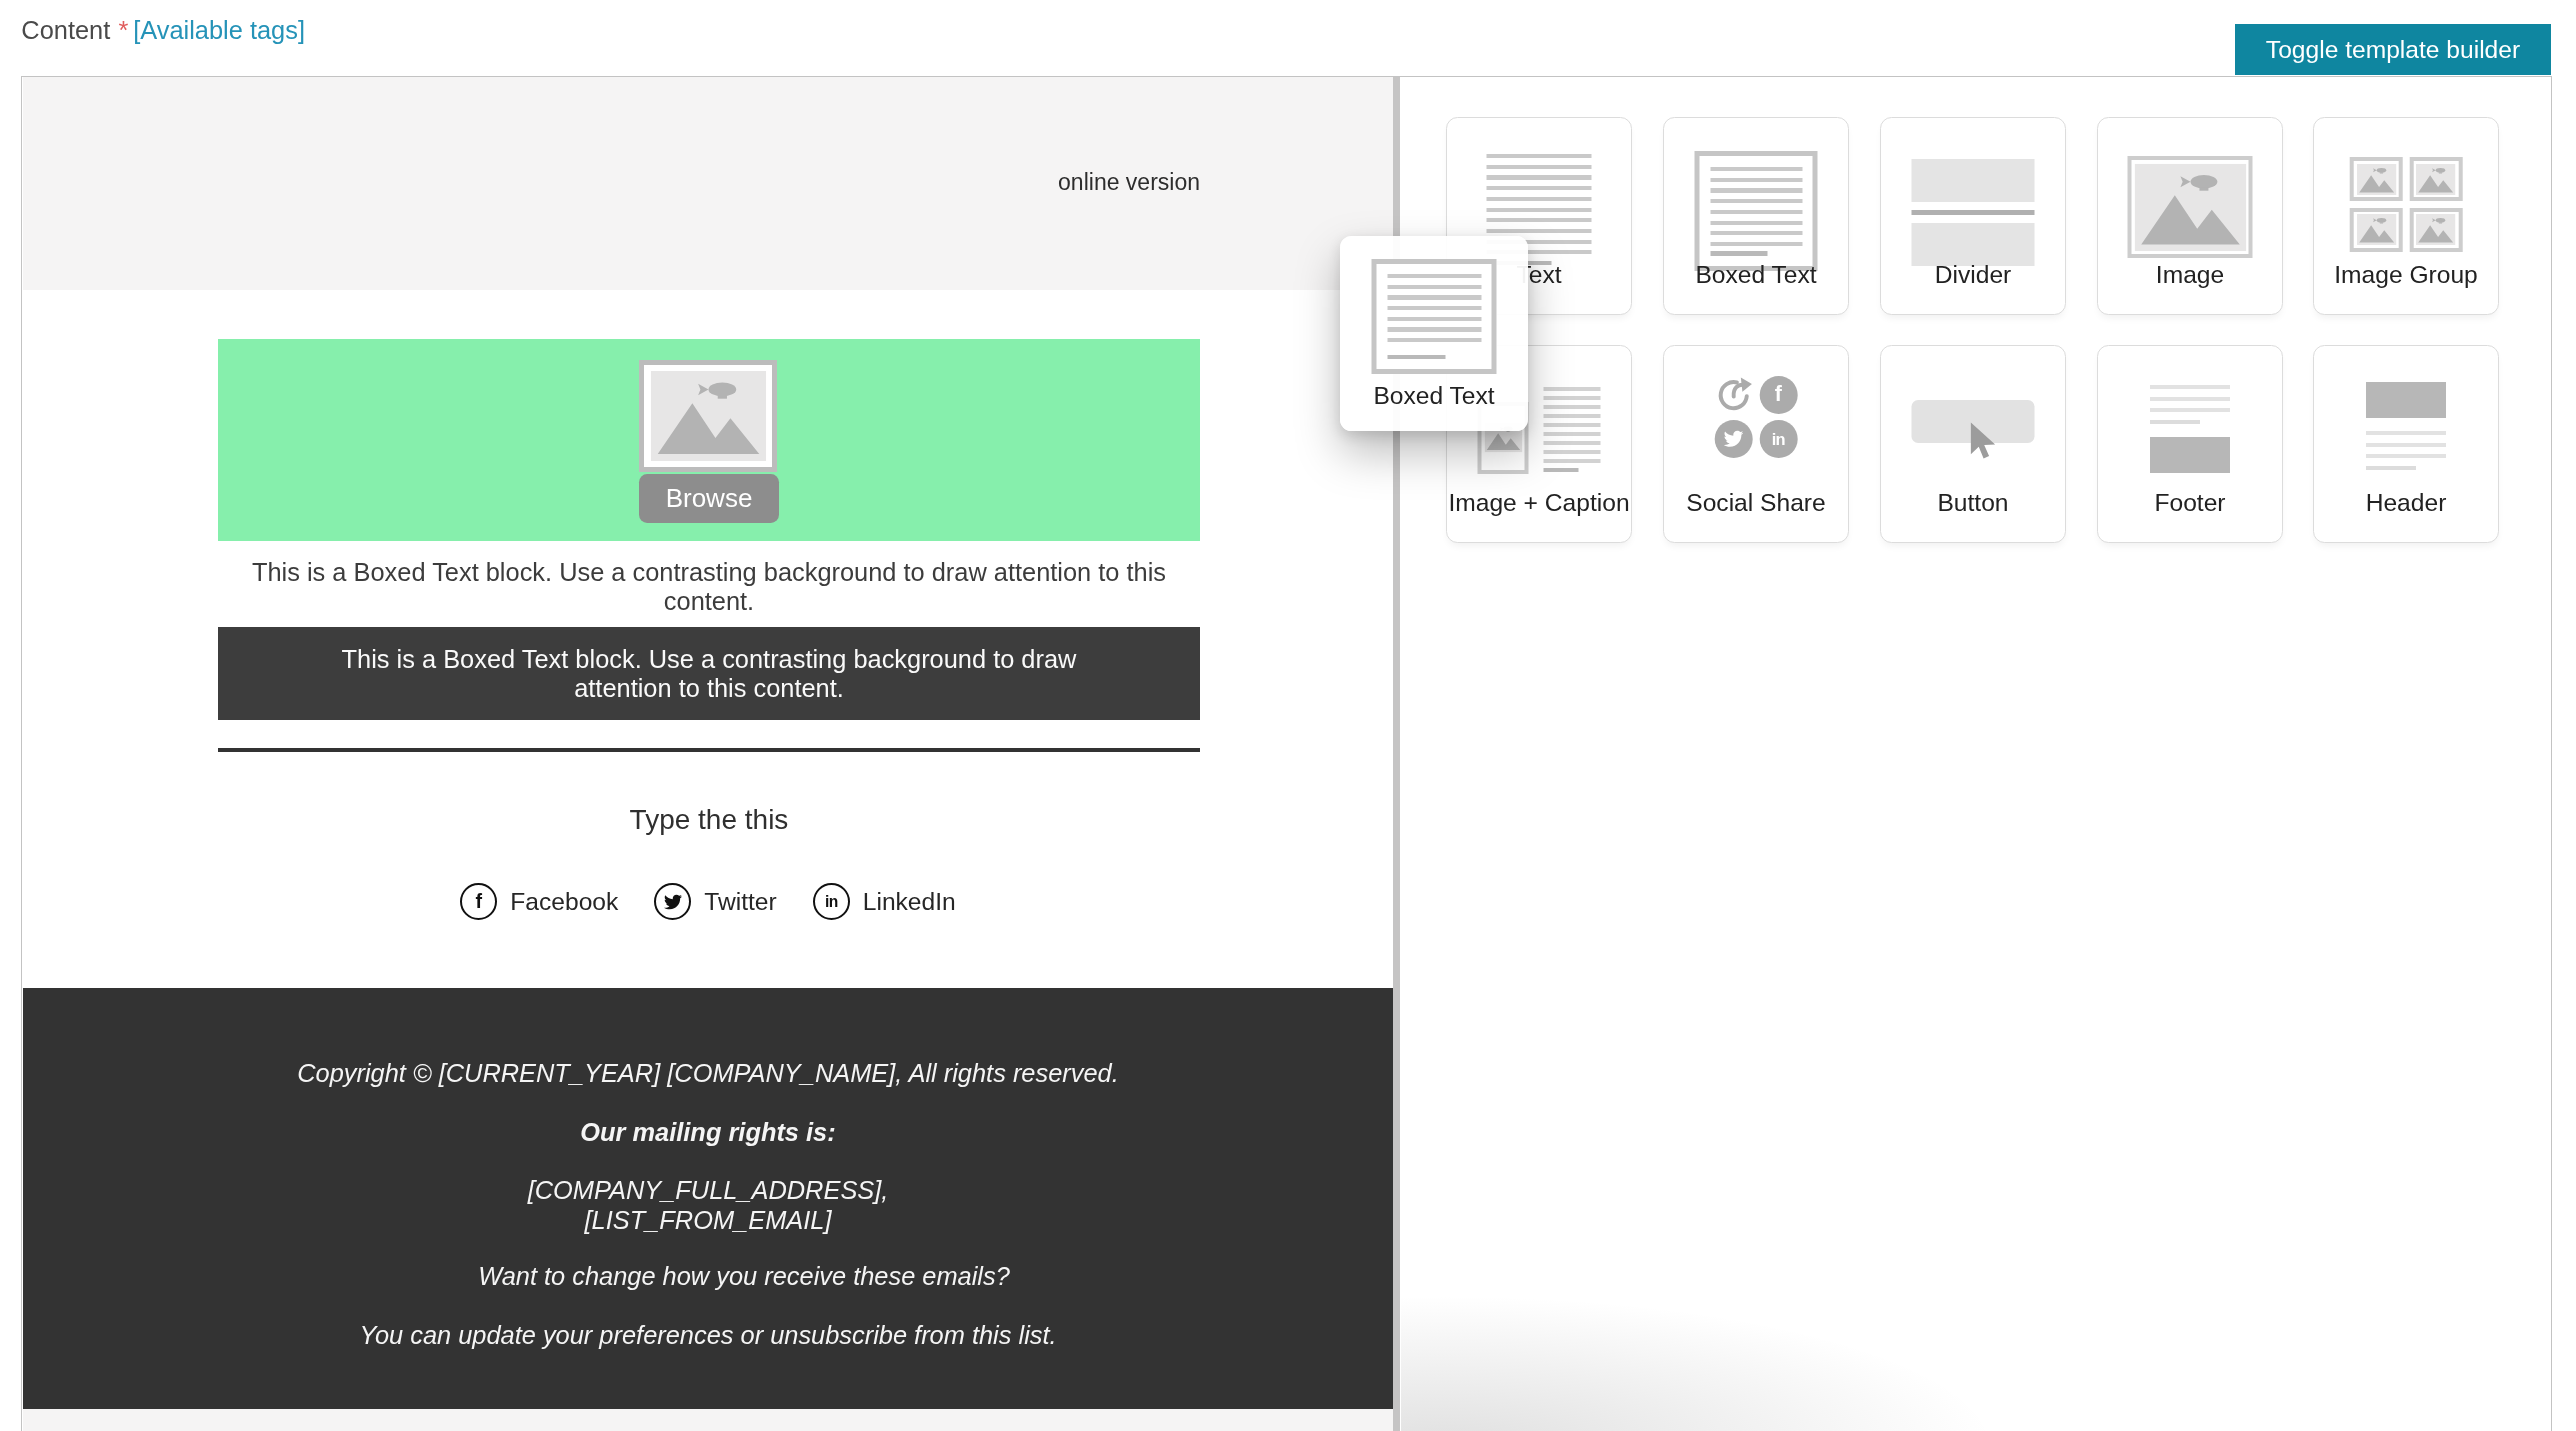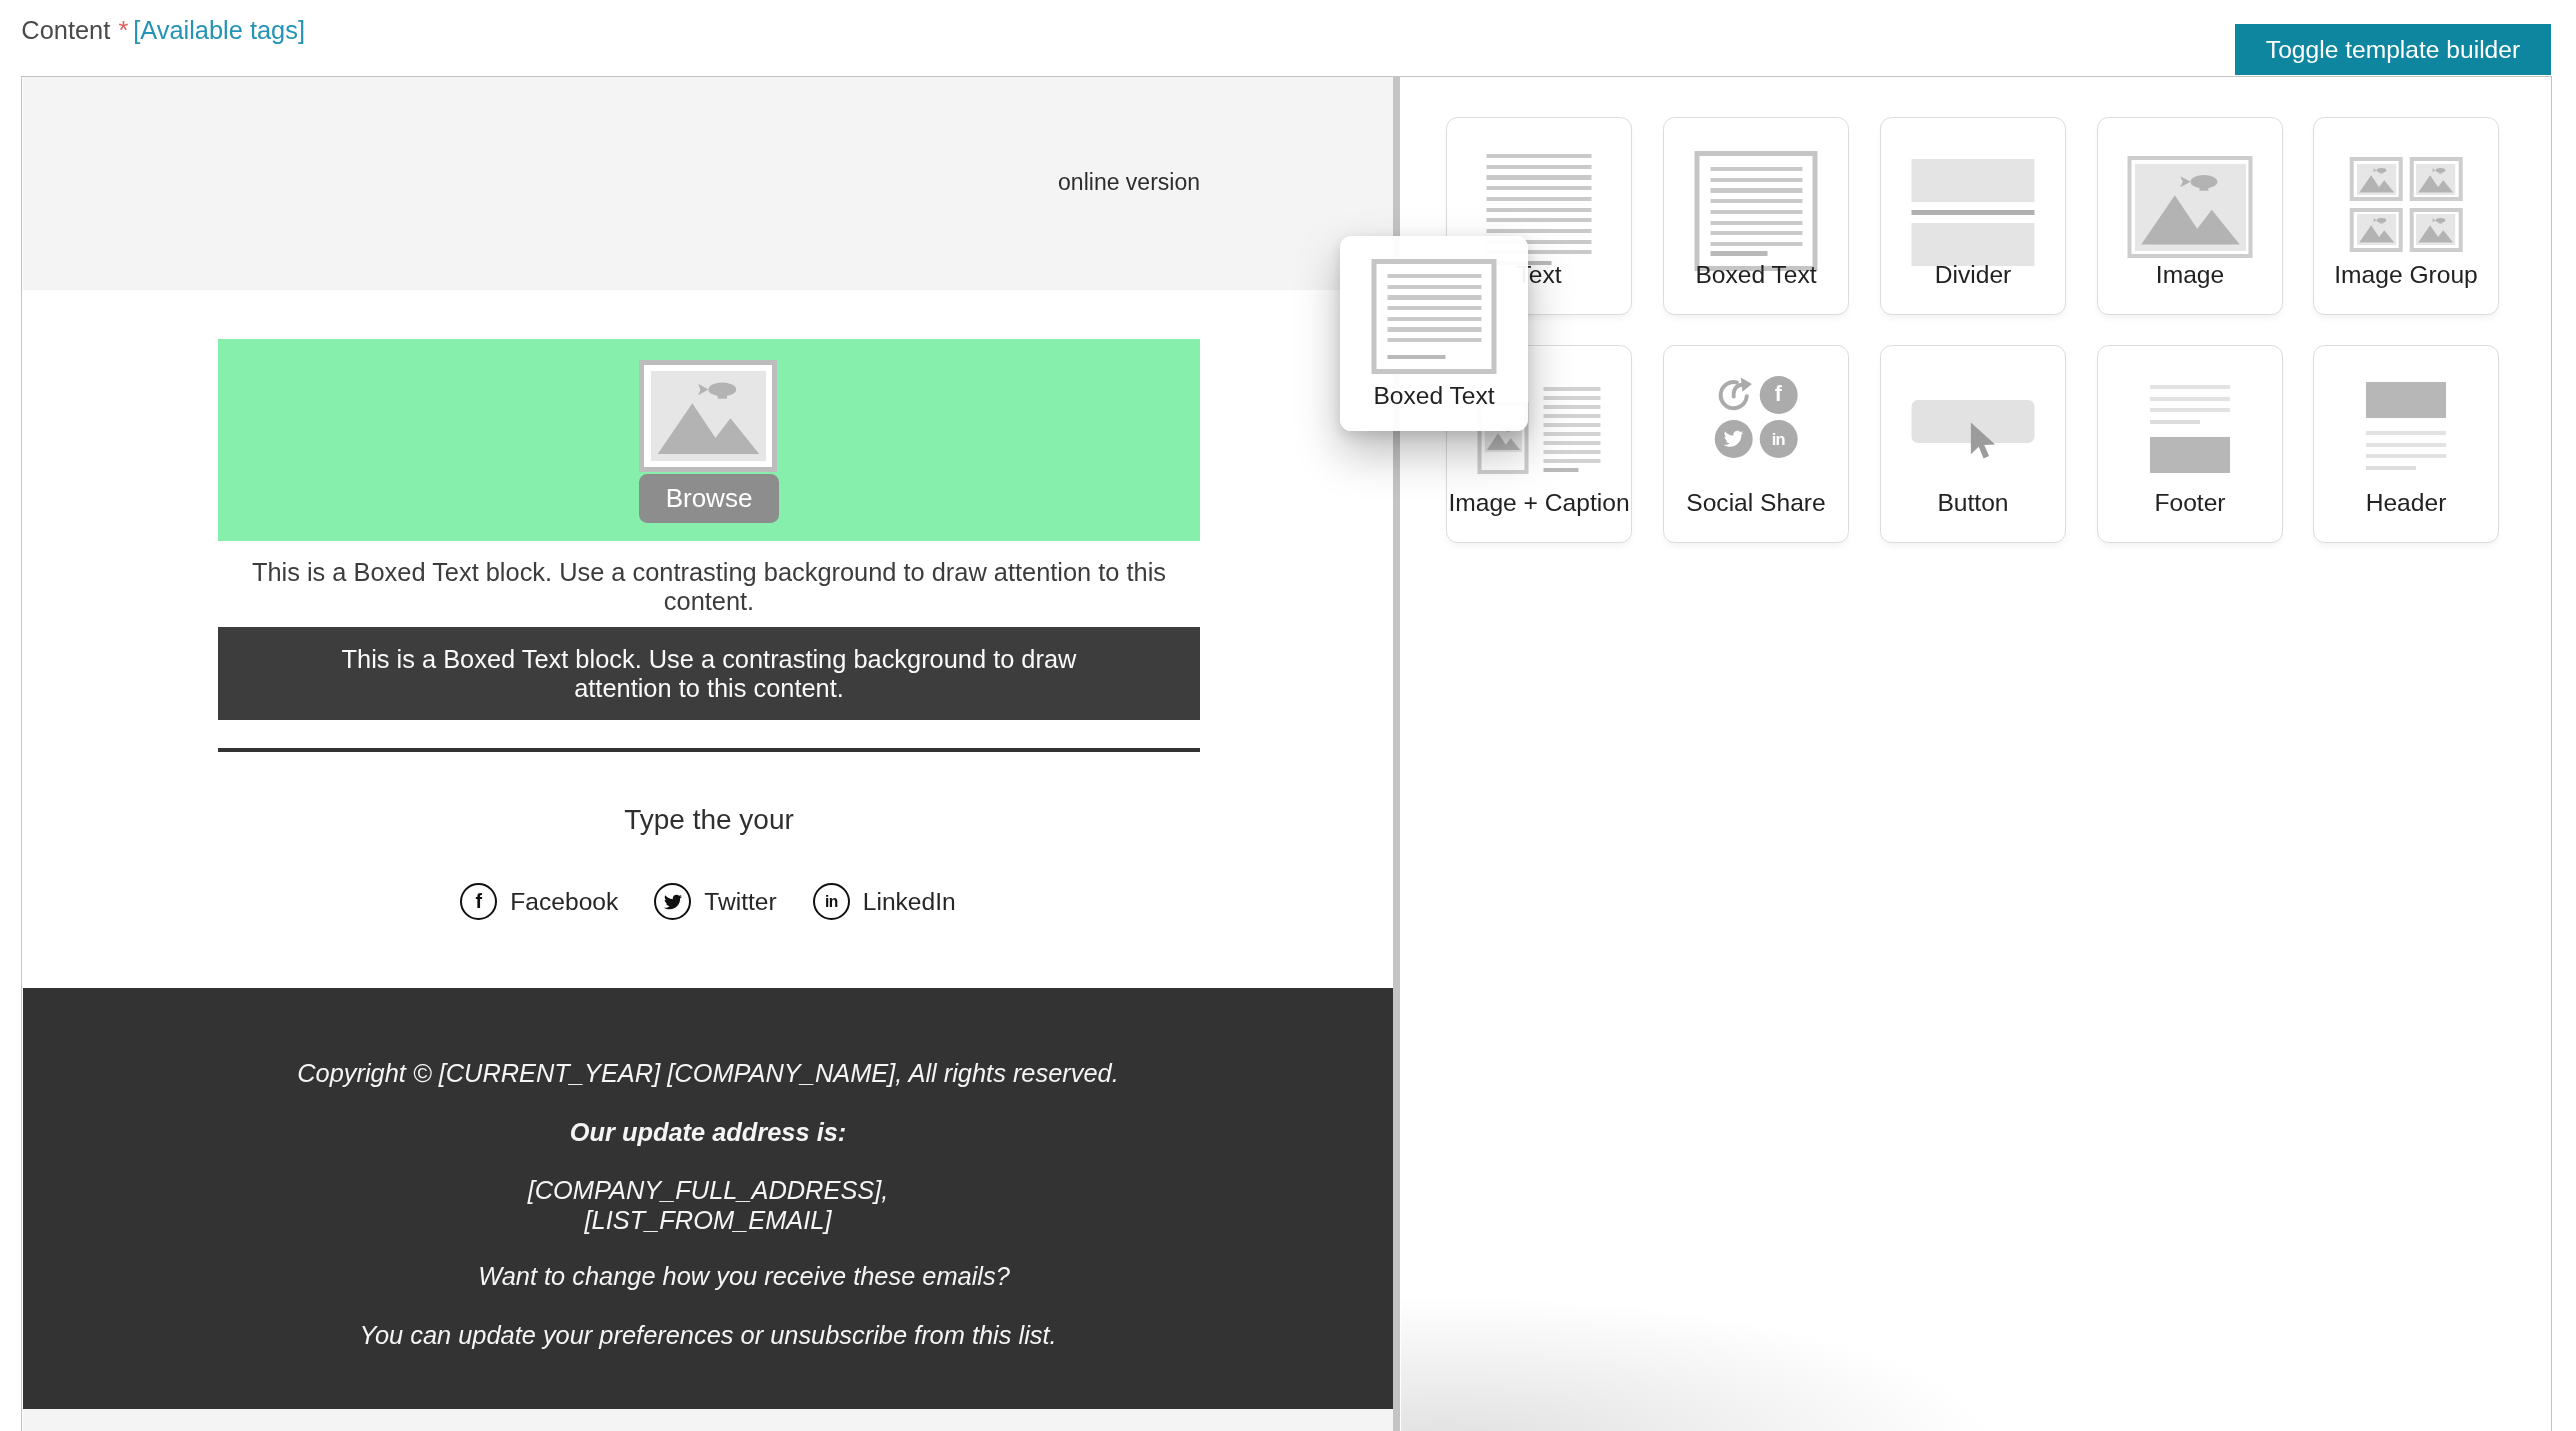--- a/index.html
+++ b/index.html
@@ -148,21 +148,21 @@
         <svg viewBox="0 0 100 78">
             <use href="#ph"></use>
           </svg>
       </div>
       <div class="browse-btn">Browse</div>
     </div>
 
     <div class="boxed-light">This is a Boxed Text block. Use a contrasting background to draw attention to this content.</div>
     <div class="boxed-dark">This is a Boxed Text block. Use a contrasting background to draw attention to this content.</div>
     <div class="pv-divider"></div>
-    <div class="type-text">Type the your</div>
+    <div class="type-text">Type the this</div>
 
     <div class="social-row">
       <div class="sgroup">
         <span class="pcircle">f</span>
         <span class="slabel">Facebook</span>
       </div>
       <div class="sgroup">
         <span class="pcircle">
             <svg fill="#111" viewBox="0 0 22 22" width="18" height="18">
               <use href="#bird"></use>
@@ -174,21 +174,21 @@
         <span class="pcircle">
             <span class="in">in</span>
           </span>
         <span class="slabel">LinkedIn</span>
       </div>
     </div>
   </div>
 
   <div class="pv-footer">
     <div class="f-copy">Copyright © [CURRENT_YEAR] [COMPANY_NAME], All rights reserved.</div>
-    <div class="f-head">Our update address is:</div>
+    <div class="f-head">Our mailing rights is:</div>
     <div class="f-addr">
       <span>[COMPANY_FULL_ADDRESS],</span><br>
       <span>[LIST_FROM_EMAIL]</span>
     </div>
     <div class="f-change">Want to change how you receive these emails?</div>
     <div class="f-update">You can update your preferences or unsubscribe from this list.</div>
   </div>
 </div>
 
 <div class="divider-bar"></div>

